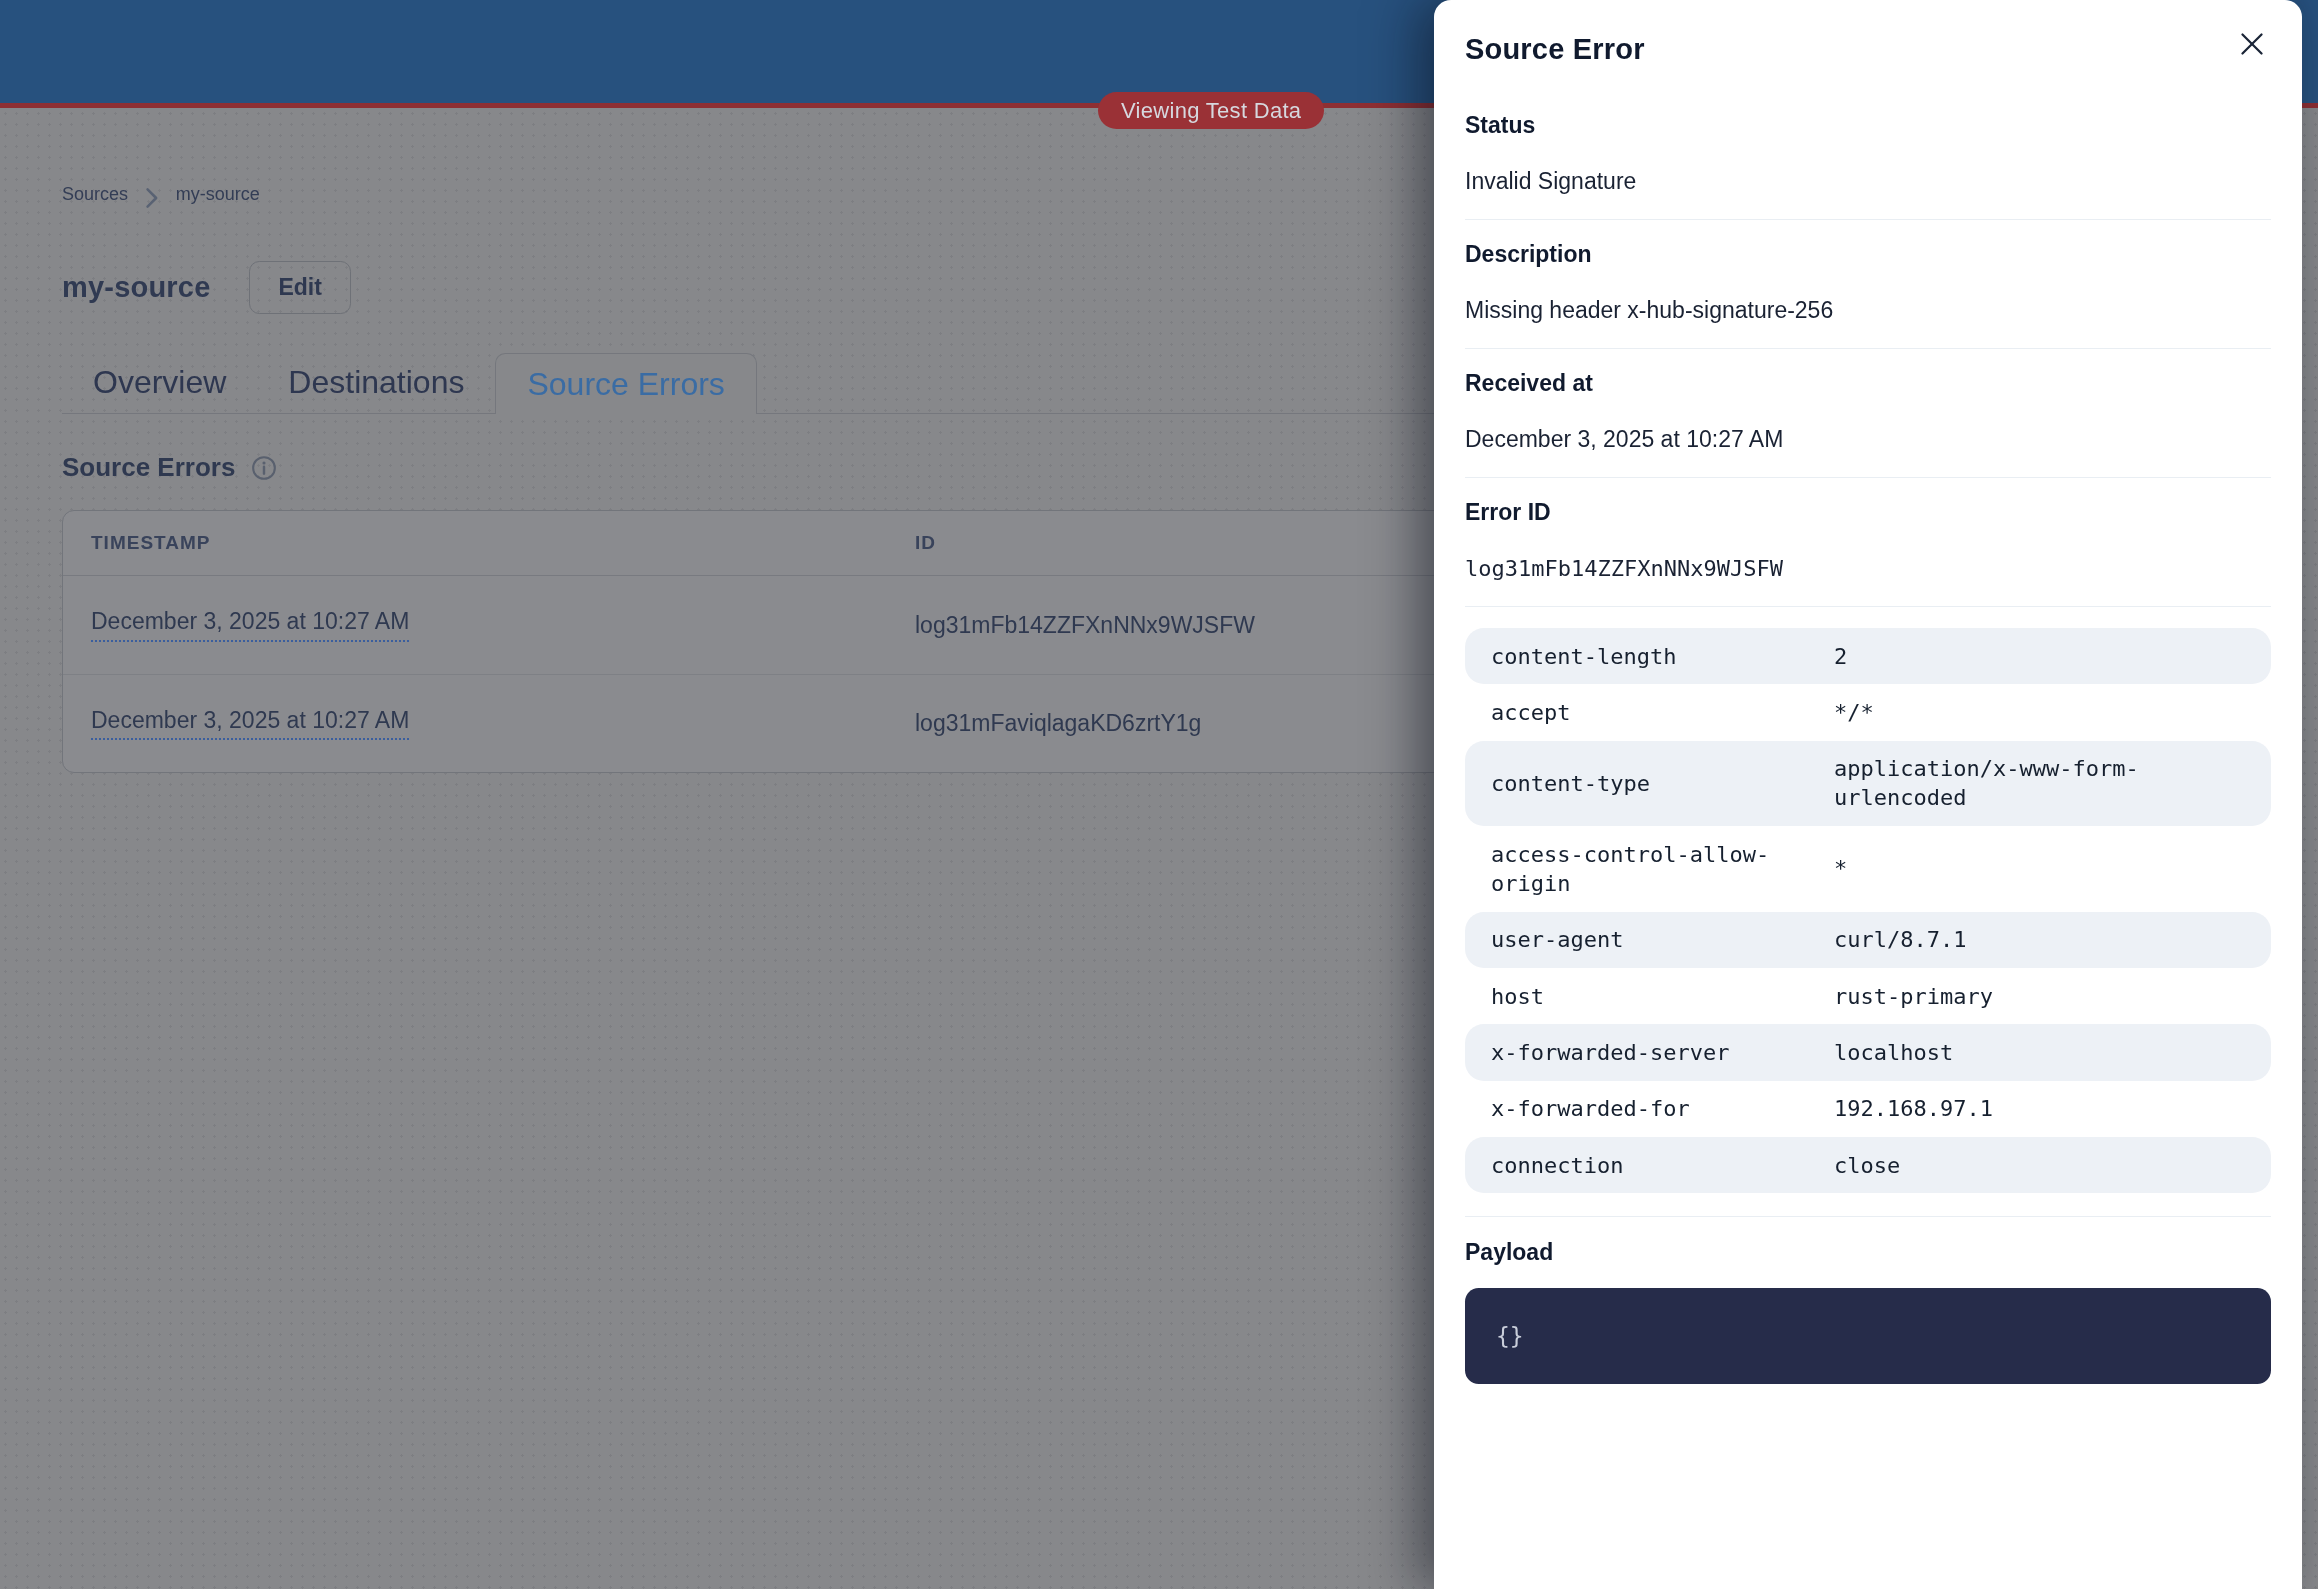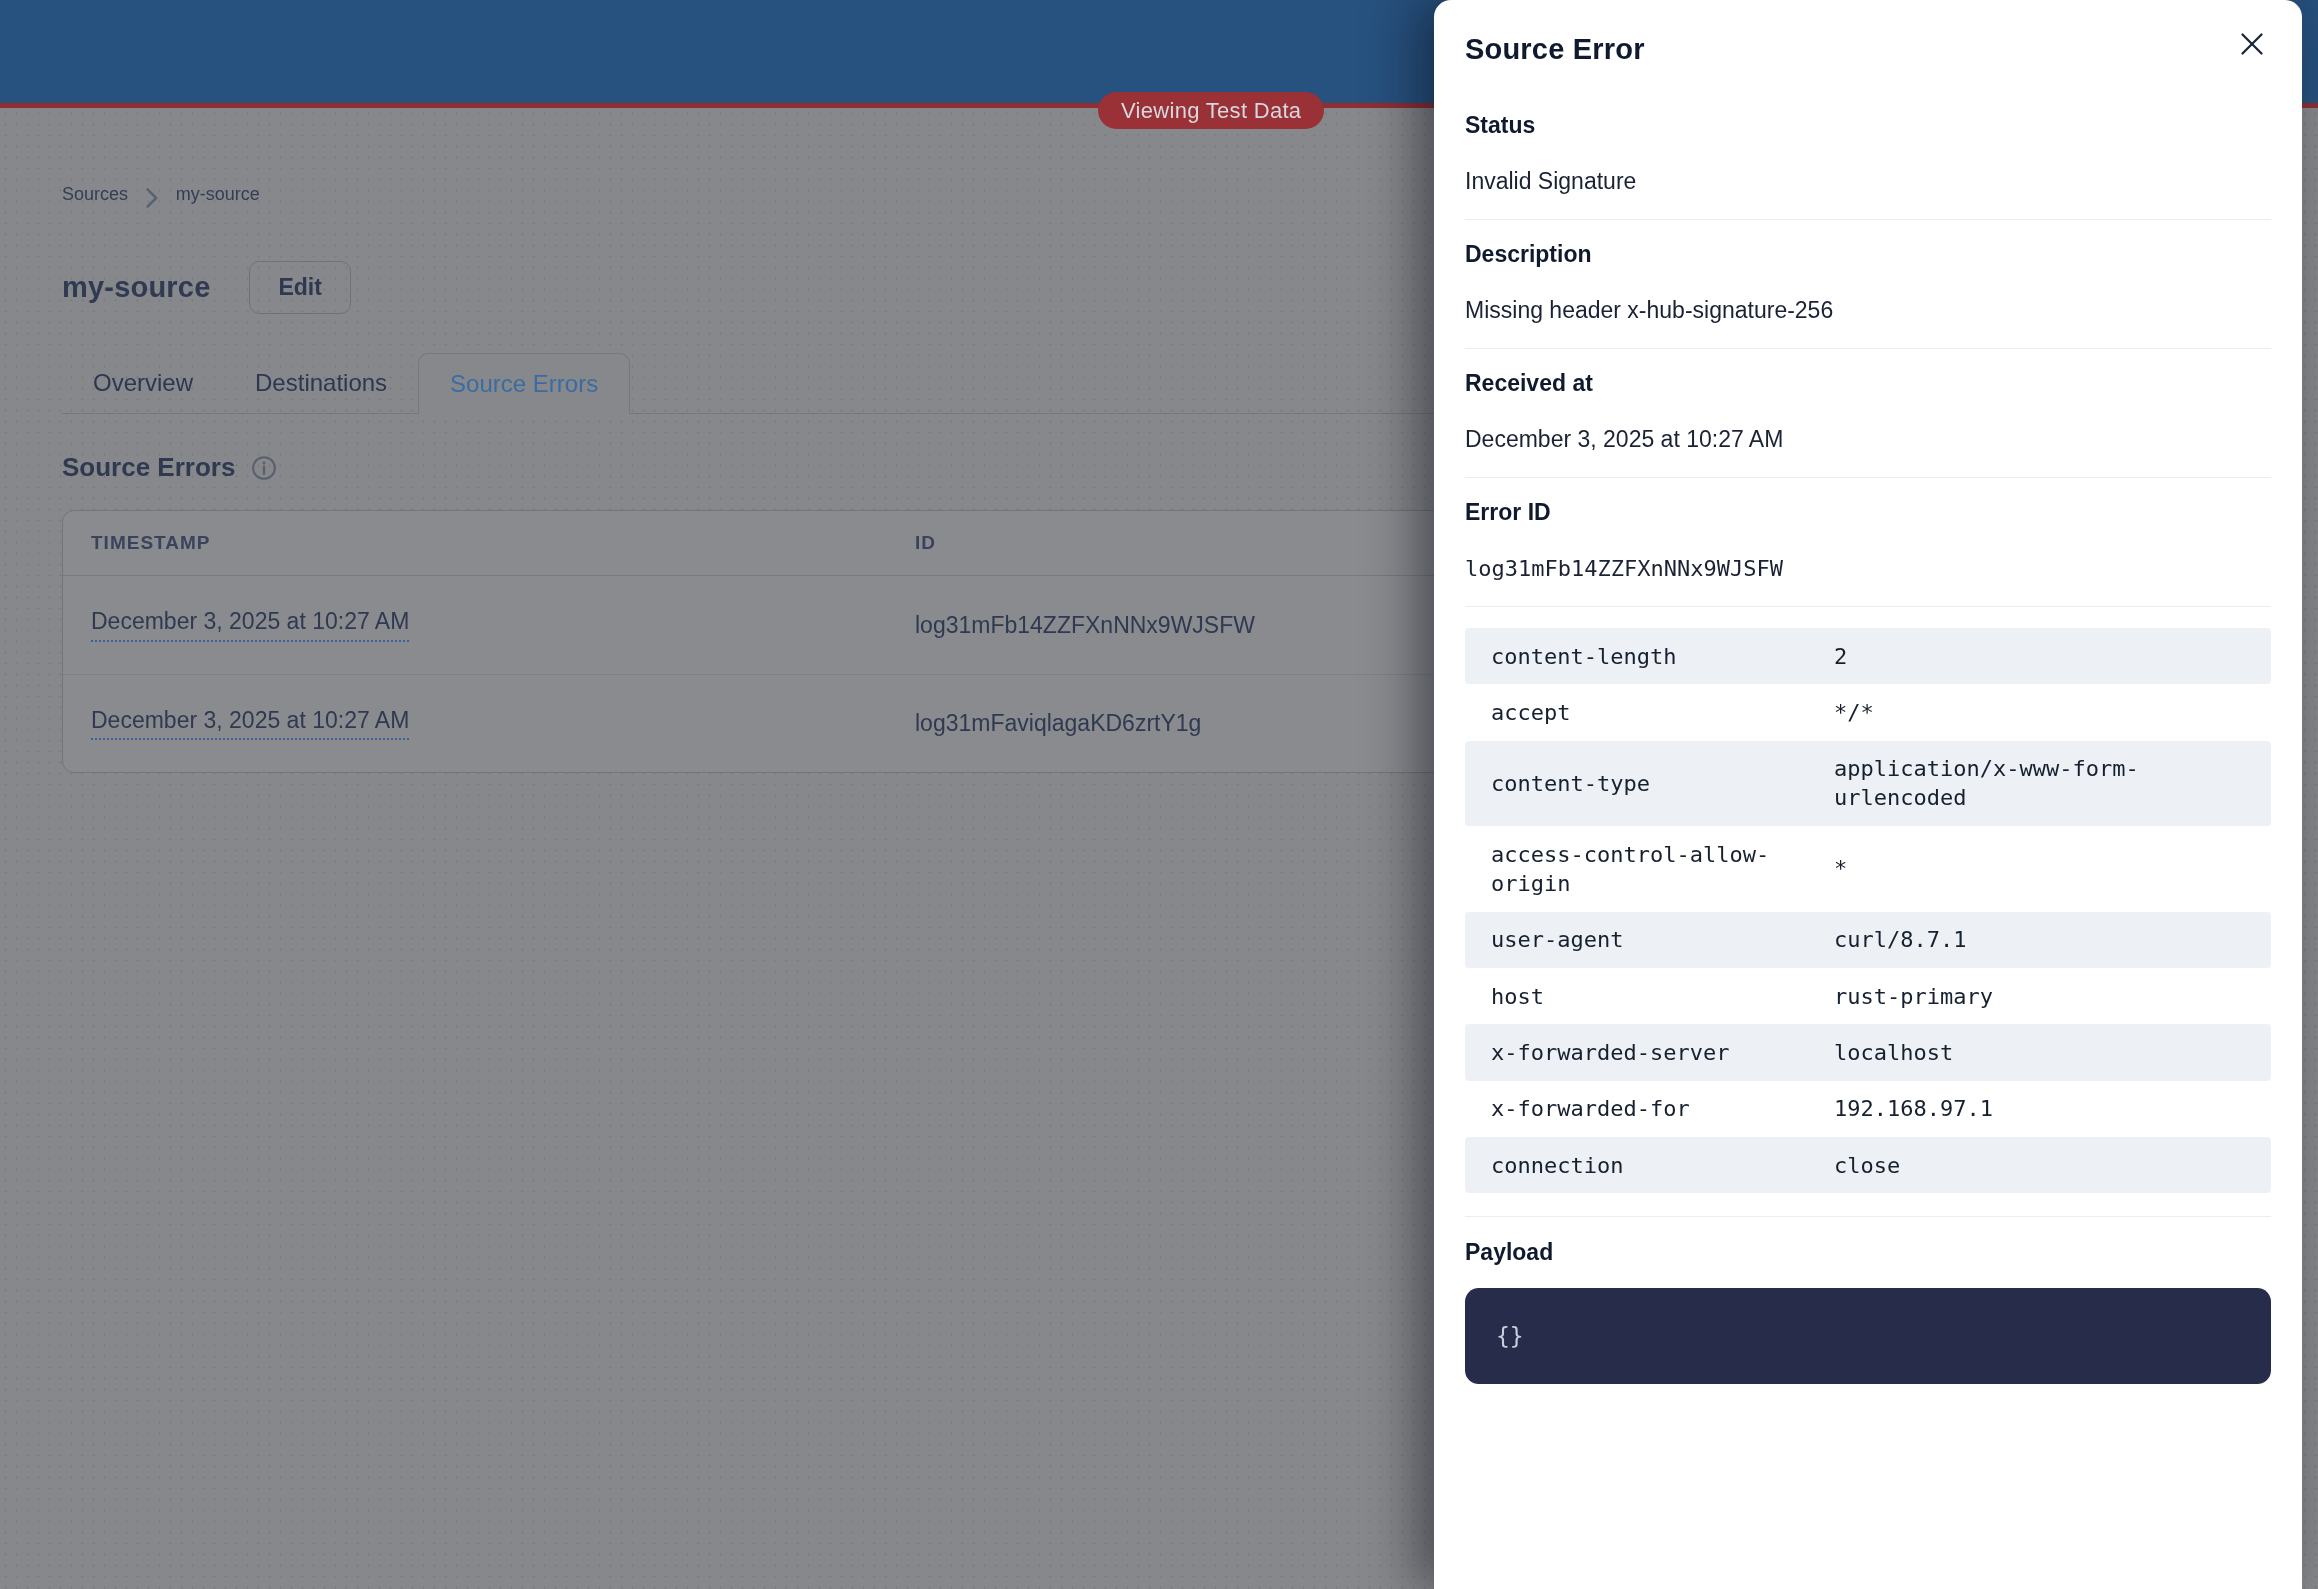--- a/index.html
+++ b/index.html
@@ -39,21 +39,21 @@
   .crumb{cursor:pointer}
   .crumb-sep{display:flex;align-items:center;margin-top:1.7px}
 
   .title-row{display:flex;align-items:center;gap:39px;margin-top:51px}
   .page-title{font-size:29px;font-weight:700;color:#303A52;letter-spacing:0.2px}
   .edit-btn{height:53px;padding:0 28px;border:1.7px solid #6E7177;border-radius:10.3px;background:transparent;
     font-family:inherit;font-size:23px;font-weight:600;color:#2E3850;cursor:pointer}
 
   .tabs{display:flex;align-items:stretch;margin-top:39px;height:61px;position:relative;margin-right:0;
     border-bottom:1.7px solid #75777D;width:1390px}
-  .tab{padding:0 31px;display:flex;align-items:center;font-size:24px;font-weight:500;color:#2E3750;cursor:pointer}
+  .tab{padding:0 31px;display:flex;align-items:center;font-size:32px;font-weight:500;color:#2E3750;cursor:pointer}
   .tab.active{color:var(--tab_active);border:1.7px solid #75777D;border-bottom:none;border-radius:10.3px 10.3px 0 0;
     background:var(--page_bg);margin-bottom:-1.7px}
 
   .section-row{display:flex;align-items:center;gap:15.4px;margin-top:38px}
   .section-title{font-size:26px;font-weight:700;color:#2F3950}
   .info-icon{margin-top:3.4px;cursor:pointer}
 
   .card{width:1397px;margin-top:26px;border:1.7px solid var(--dim_border);border-radius:12px;background:var(--card_bg)}
   .thead{display:grid;grid-template-columns:824px 1fr;align-items:center;height:65px;padding-left:28px;
     border-bottom:1.7px solid #787A80}
@@ -73,21 +73,21 @@
     justify-content:center;background:transparent;border:none;cursor:pointer}
 
   .sec{margin-top:0}
   .sec-label{font-size:23px;font-weight:600;color:var(--drawer_text)}
   .sec-value{font-size:23px;color:var(--value_text);margin-top:27.5px;line-height:29px}
   .sec-value.mono{font-family:"DejaVu Sans Mono",monospace;font-size:22px}
   .d-divider{border:none;border-top:1.7px solid var(--divider);margin:23px 0 21.5px 0}
   .d-title-gap{height:46px}
 
   .hrows{margin-top:17px}
-  .hrow{display:grid;grid-template-columns:343px 1fr;padding:13.7px 26px;border-radius:4px;
+  .hrow{display:grid;grid-template-columns:343px 1fr;padding:13.7px 26px;border-radius:19px;
     font-family:"DejaVu Sans Mono",monospace;font-size:22px;line-height:29px;color:#16202F;align-items:center}
   .hrow:nth-child(odd){background:var(--stripe_bg)}
   .hkey{word-break:break-word;padding-right:17px}
   .hval{word-break:break-word}
 
   .payload-box{margin-top:22px;height:96px;background:var(--payload_bg);border-radius:13.7px;
     display:flex;align-items:center;padding:0 31px}
   .payload-text{font-family:"DejaVu Sans Mono",monospace;font-size:23px;color:var(--payload_text)}
 </style>
 </head>

